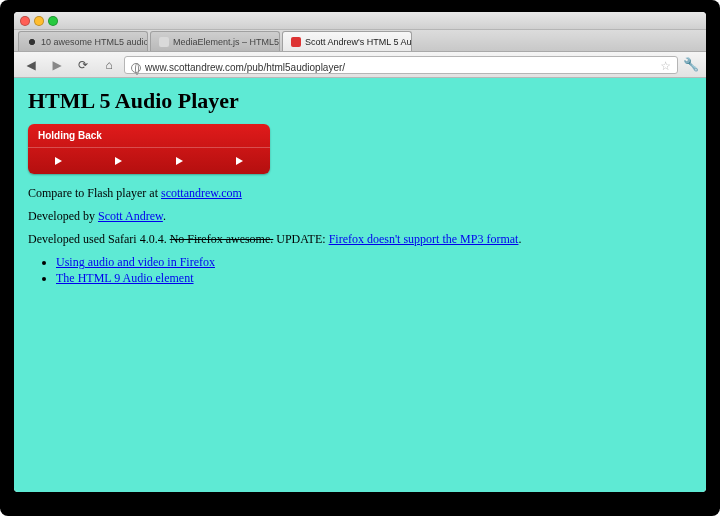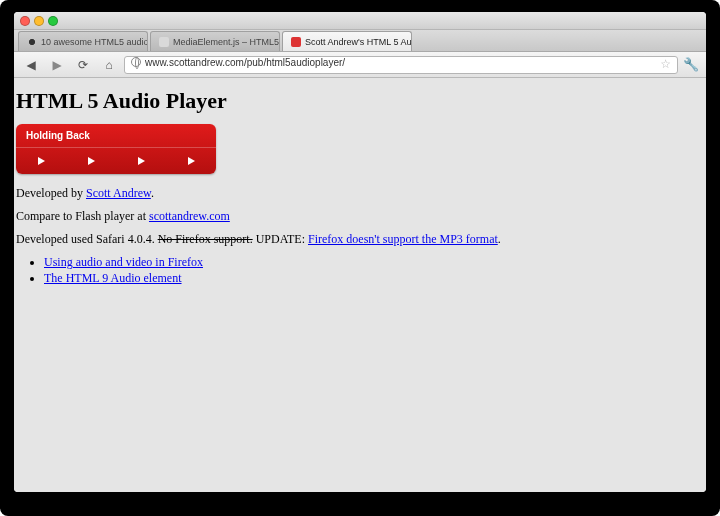--- a/index.html
+++ b/index.html
@@ -100,21 +100,21 @@
   font-size: 12px;
 }
 .nav-btn.enabled { color: #555; }
 .omnibox {
   flex: 1;
   height: 18px;
   background: #fff;
   border: 1px solid #b5b5b5;
   border-radius: 3px;
   display: flex;
-  align-items: flex-start;
+  align-items: flex-end;
   padding: 0 6px;
   gap: 4px;
 }
 .globe {
   width: 10px; height: 10px;
   border: 1px solid #888; border-radius: 50%;
   position: relative;
 }
 .globe::before {
   content: ""; position: absolute; left: 3px; top: -1px; width: 2px; height: 10px;
@@ -126,34 +126,34 @@
 }
 .star {
   color: #bbb; font-size: 12px;
 }
 .wrench {
   width: 18px; height: 18px; display: flex; align-items: center; justify-content: center;
   color: #777; font-size: 13px;
 }
 .content {
   flex: 1;
-  background: #e5e5e5;
-  padding: 10px 2px;
+  background: #5eead4;
+  padding: 10px 14px;
   overflow: auto;
   color: #000;
   font-family: "Times New Roman", Times, serif;
   font-size: 12px;
 }
 h1 {
   font-size: 22px;
   font-weight: bold;
   margin-bottom: 10px;
 }
 .player {
-  width: 200px;
+  width: 242px;
   background: linear-gradient(#e01b1b, #b40f0f);
   border-radius: 6px;
   color: #fff;
   padding: 6px 0 0 0;
   margin-bottom: 12px;
   box-shadow: 0 1px 2px rgba(0,0,0,0.3);
 }
 .track-title {
   font-family: Arial, sans-serif;
   font-size: 10px;
@@ -227,29 +227,29 @@
       <div class="controls">
         <div class="play-icon"></div>
         <div class="play-icon"></div>
         <div class="play-icon"></div>
         <div class="play-icon"></div>
       </div>
     </div>
 
 
     <p>
+      <span>Compare to Flash player at </span><a href="#">scottandrew.com</a>
+    </p>
+
+    <p>
       <span>Developed by </span><a href="#">Scott Andrew</a><span>.</span>
     </p>
 
     <p>
-      <span>Compare to Flash player at </span><a href="#">scottandrew.com</a>
-    </p>
-
-    <p>
-      <span>Developed used Safari 4.0.4. </span><span class="strike">No Firefox support.</span><span> UPDATE: </span><a href="#">Firefox doesn't support the MP3 format</a><span>.</span>
+      <span>Developed used Safari 4.0.4. </span><span class="strike">No Firefox awesome.</span><span> UPDATE: </span><a href="#">Firefox doesn't support the MP3 format</a><span>.</span>
     </p>
 
 
     <ul>
       <li><a href="#">Using audio and video in Firefox</a></li>
       <li><a href="#">The HTML 9 Audio element</a></li>
     </ul>
   </div>
 
 </div>

